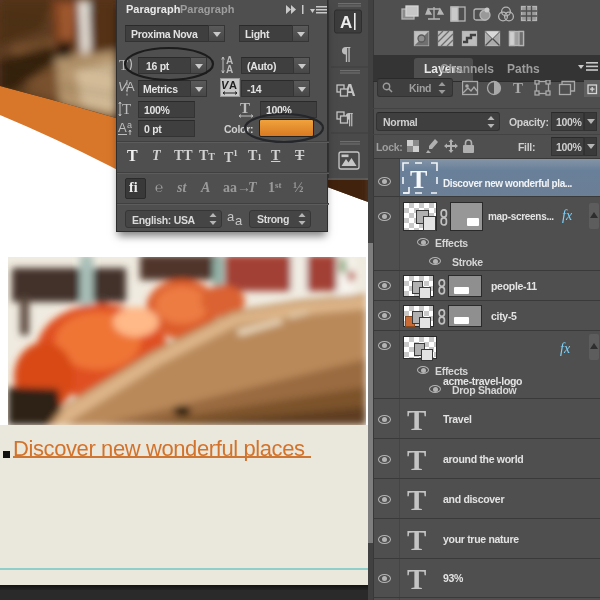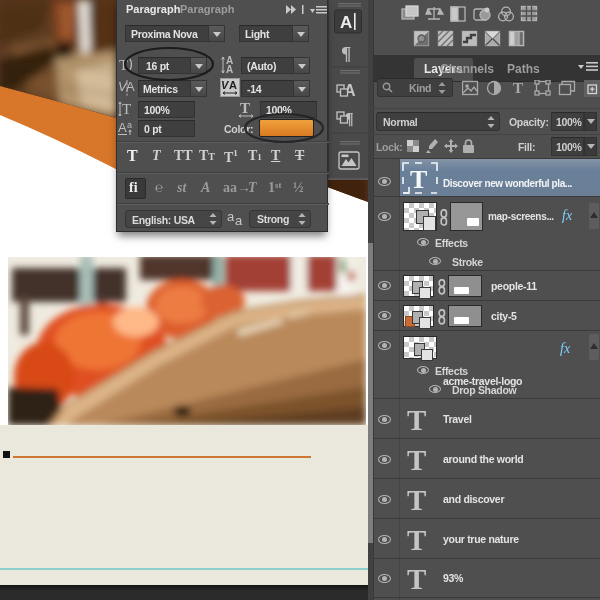--- a/index.html
+++ b/index.html
@@ -128,20 +128,21 @@
         <polygon points="50,162 58,150 144,98 225,57 292,46 358,40 358,52 294,58 230,68 152,108 66,162 58,168 46,168" fill="#dcb487"></polygon>
         <polygon points="92,168 358,102 358,168" fill="#9a6b40"></polygon>
         <polygon points="124,168 358,130 358,168" fill="#7c522c"></polygon>
         <polygon points="172,168 358,150 358,168" fill="#5f3d22"></polygon>
         <ellipse cx="174" cy="154" rx="9" ry="5" fill="#1f150e"></ellipse>
         <polygon points="228,73 272,62 276,66 232,79" fill="#ead9bd"></polygon>
         <polygon points="280,58 300,54 301,57 281,62" fill="#e3d0b2"></polygon>
       </g>
     </svg>
     <div class="abs" id="guide"></div>
+    <div class="abs" id="dtext">Discover new wonderful places</div>
     <div class="abs" id="dunder"></div>
     <div class="abs" id="anchor"></div>
   </div>
   <div class="abs" id="canvshadow"></div>
 
   <div class="abs" id="vscroll"></div>
   <div class="abs" id="vthumb"></div>
 
   <div class="abs" id="rpanel"></div>
   <svg class="abs" style="left:373px;top:0" width="227" height="55" viewBox="0 0 227 55">

